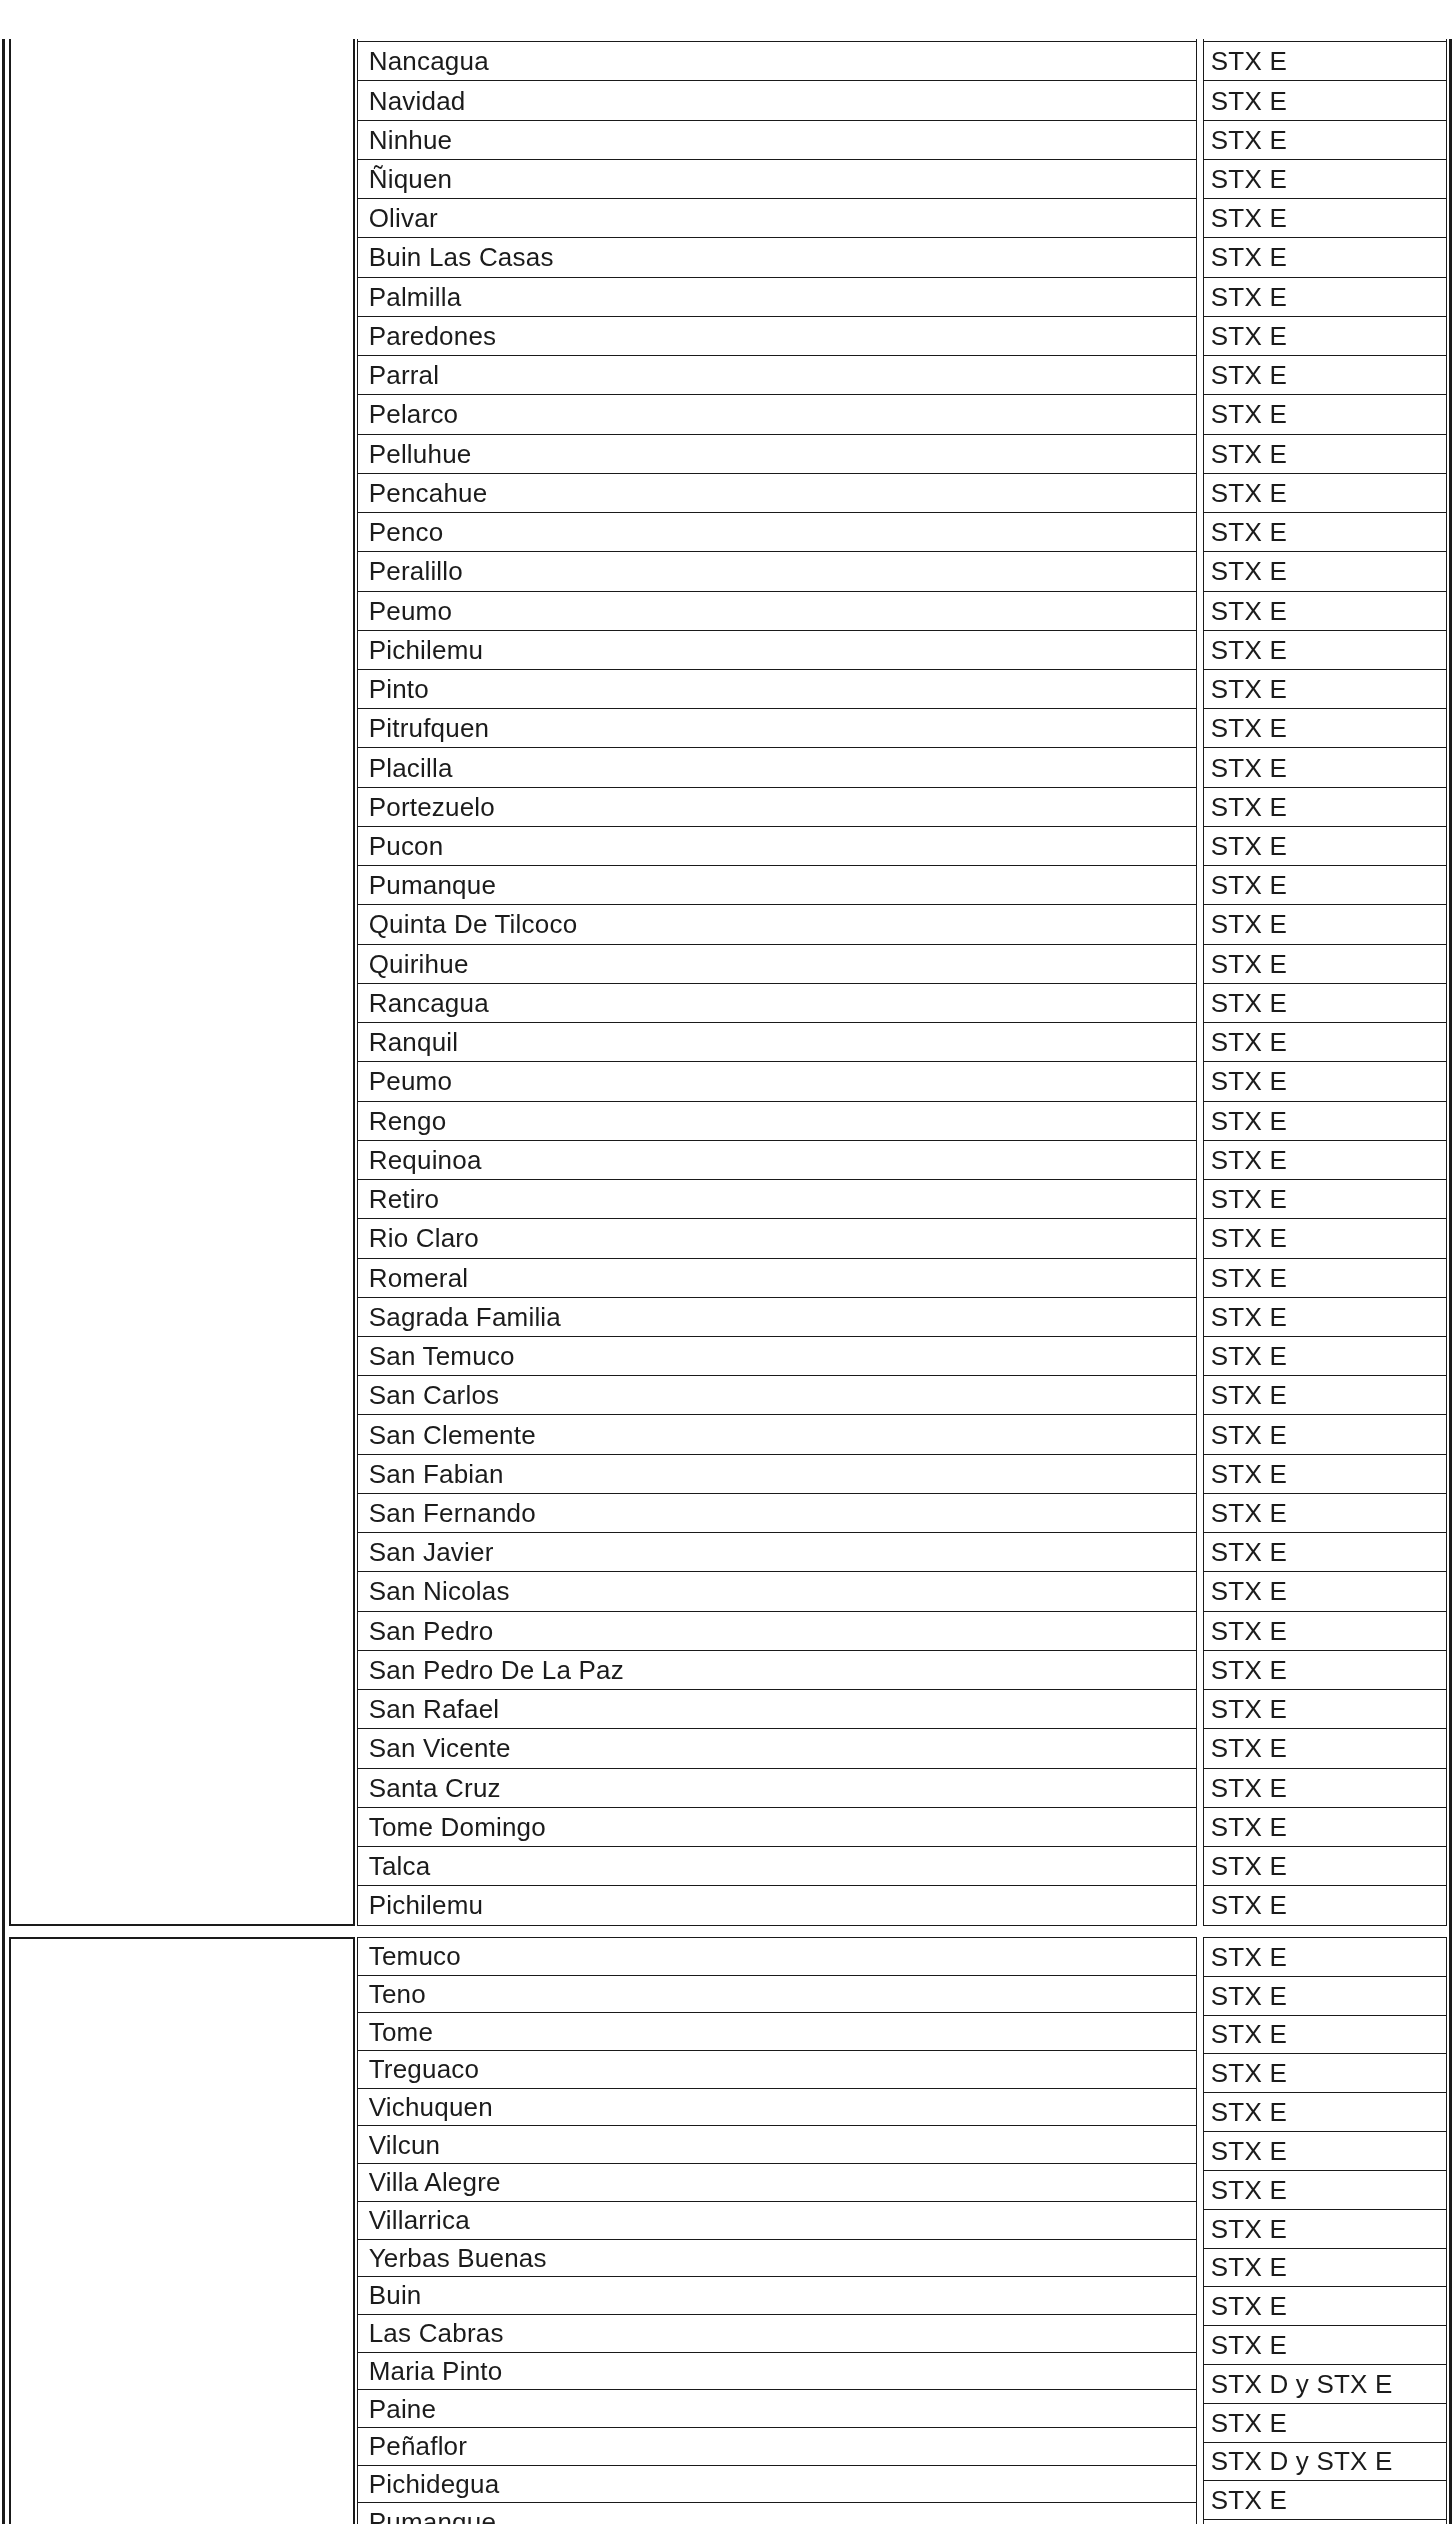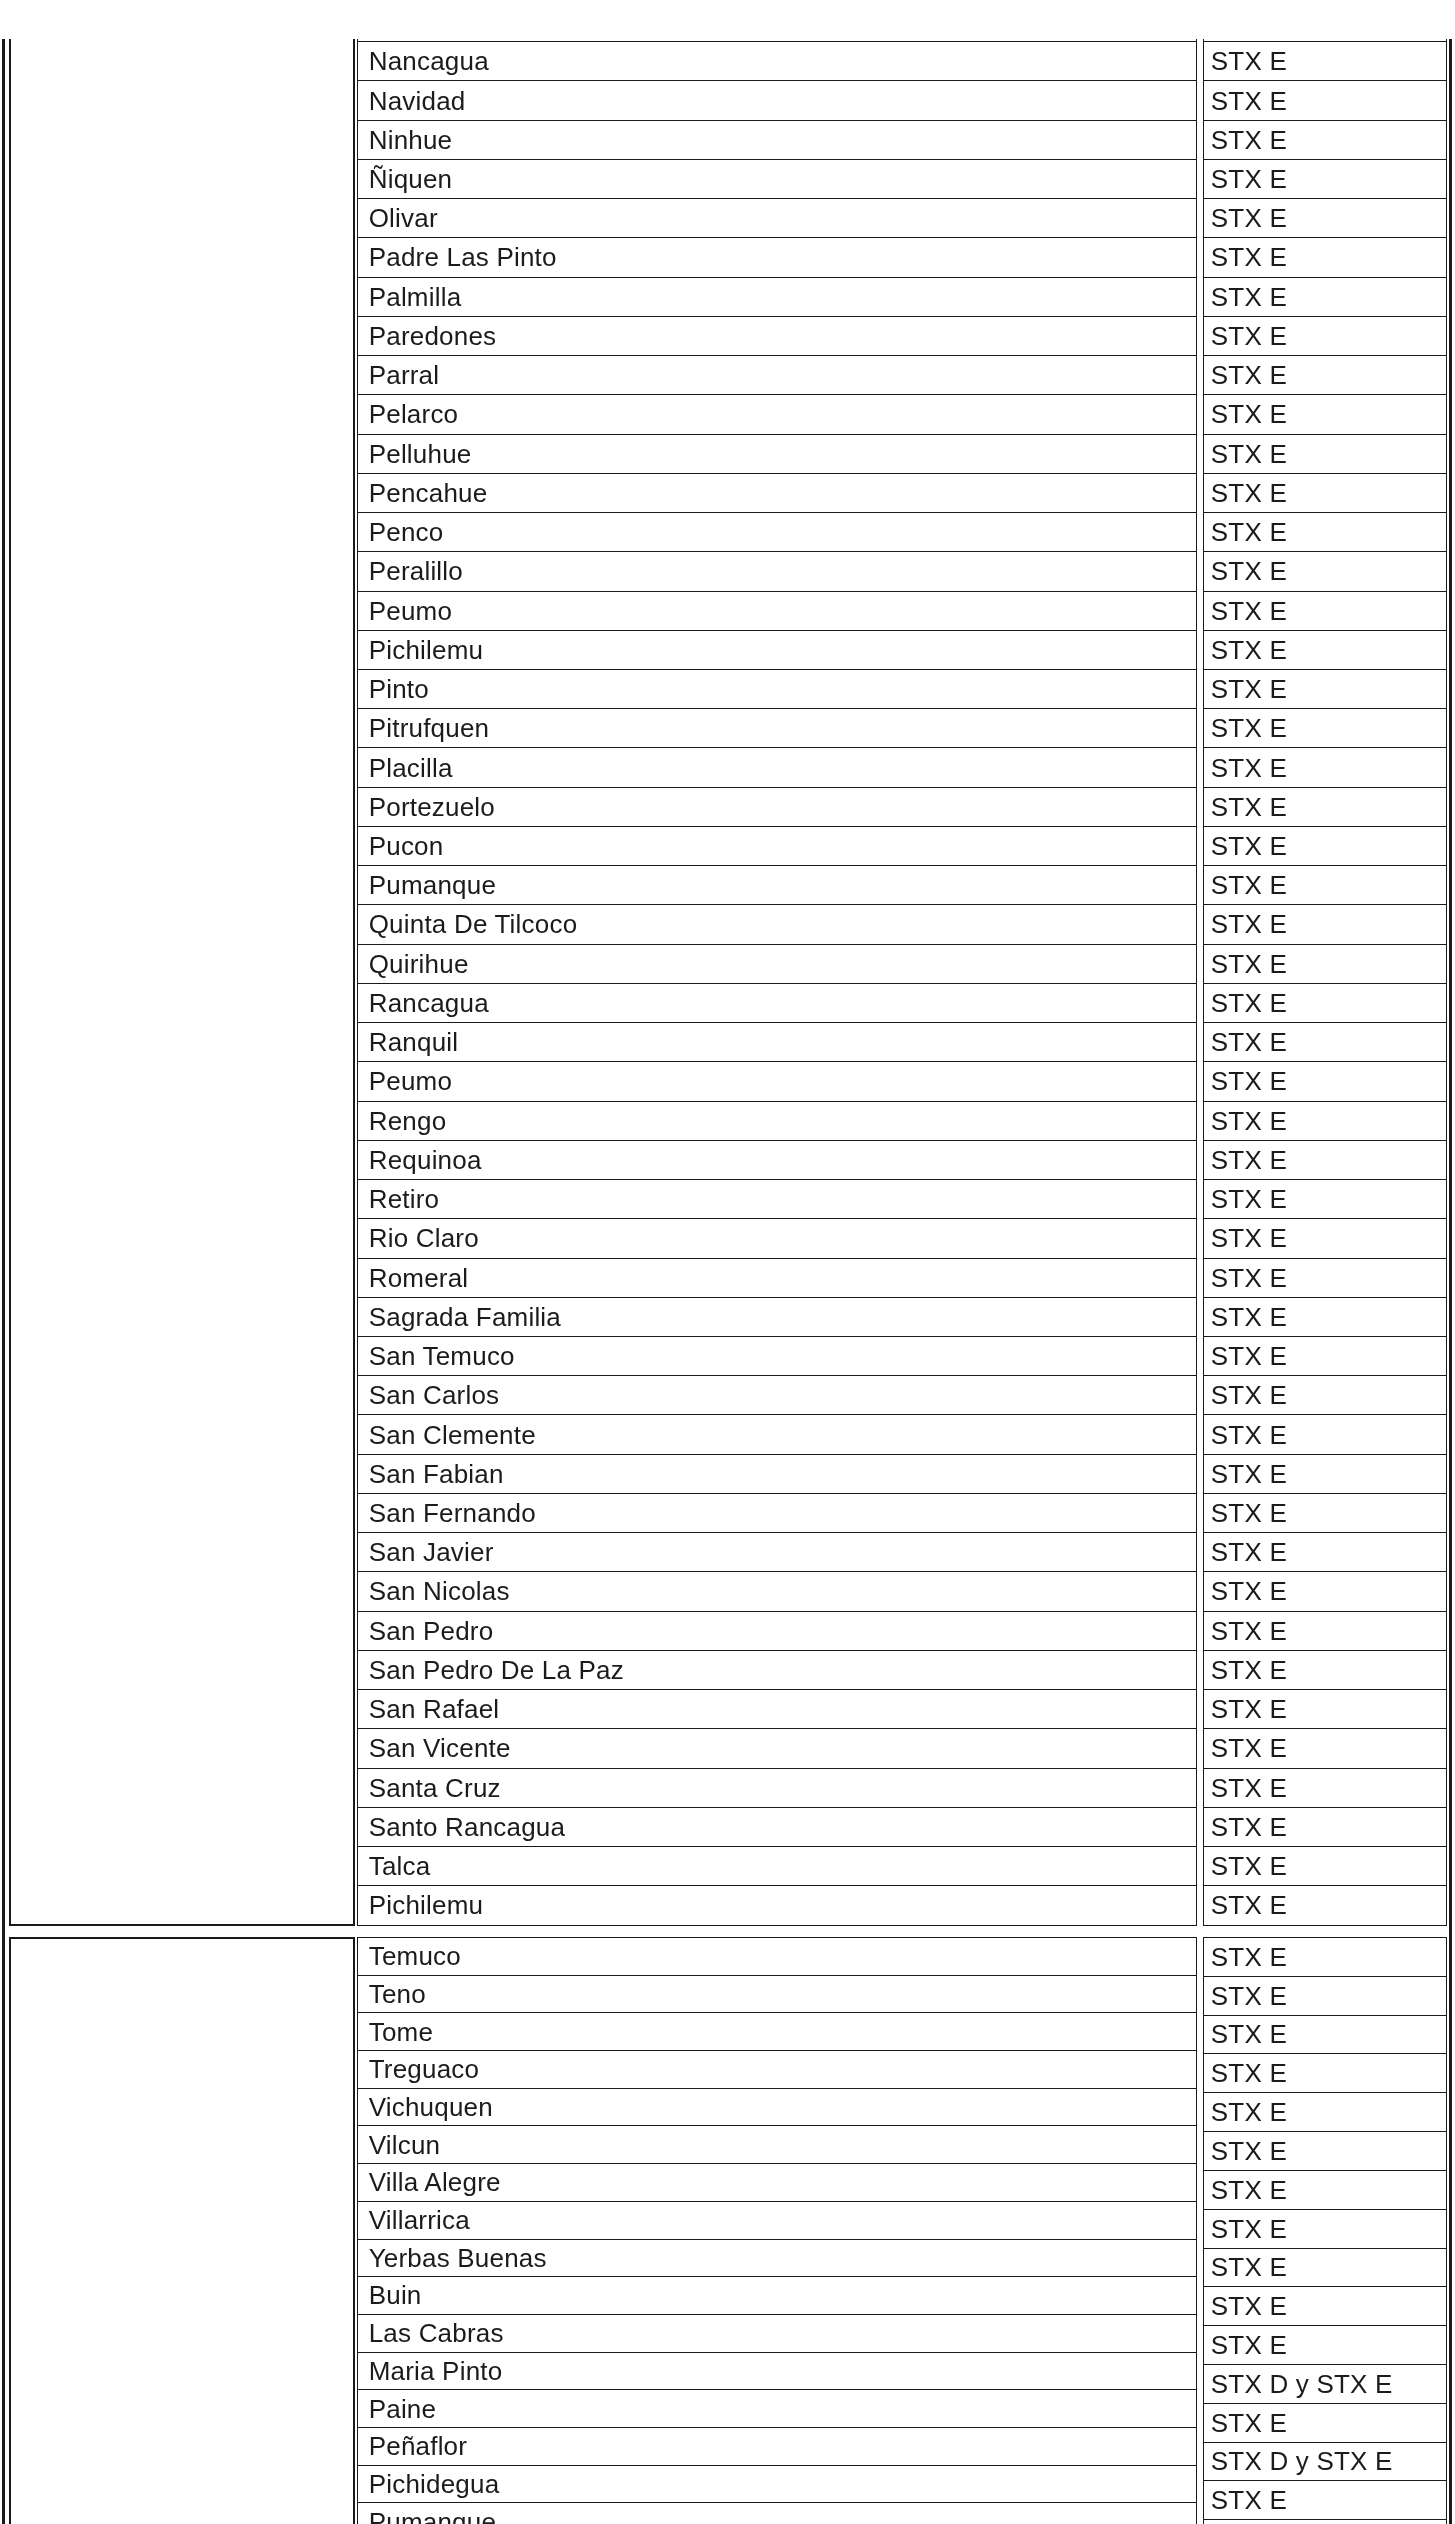--- a/index.html
+++ b/index.html
@@ -53,21 +53,21 @@
   <div class="vborder right"></div>
   <div id="blocks">
       <div class="left-cell" style="top: -37px; height: 1924px;"></div>
       <div class="col names" style="top: -37px; height: 1924px;">
         <div class="row"></div>
         <div class="row">Nancagua</div>
         <div class="row">Navidad</div>
         <div class="row">Ninhue</div>
         <div class="row">Ñiquen</div>
         <div class="row">Olivar</div>
-        <div class="row">Padre Las Pinto</div>
+        <div class="row">Buin Las Casas</div>
         <div class="row">Palmilla</div>
         <div class="row">Paredones</div>
         <div class="row">Parral</div>
         <div class="row">Pelarco</div>
         <div class="row">Pelluhue</div>
         <div class="row">Pencahue</div>
         <div class="row">Penco</div>
         <div class="row">Peralillo</div>
         <div class="row">Peumo</div>
         <div class="row">Pichilemu</div>
@@ -93,21 +93,21 @@
         <div class="row">San Clemente</div>
         <div class="row">San Fabian</div>
         <div class="row">San Fernando</div>
         <div class="row">San Javier</div>
         <div class="row">San Nicolas</div>
         <div class="row">San Pedro</div>
         <div class="row">San Pedro De La Paz</div>
         <div class="row">San Rafael</div>
         <div class="row">San Vicente</div>
         <div class="row">Santa Cruz</div>
-        <div class="row">Santo Rancagua</div>
+        <div class="row">Tome Domingo</div>
         <div class="row">Talca</div>
         <div class="row">Pichilemu</div>
       </div>
       <div class="col codes" style="top: -37px; height: 1924px;">
         <div class="row"></div>
         <div class="row">STX E</div>
         <div class="row">STX E</div>
         <div class="row">STX E</div>
         <div class="row">STX E</div>
         <div class="row">STX E</div>

